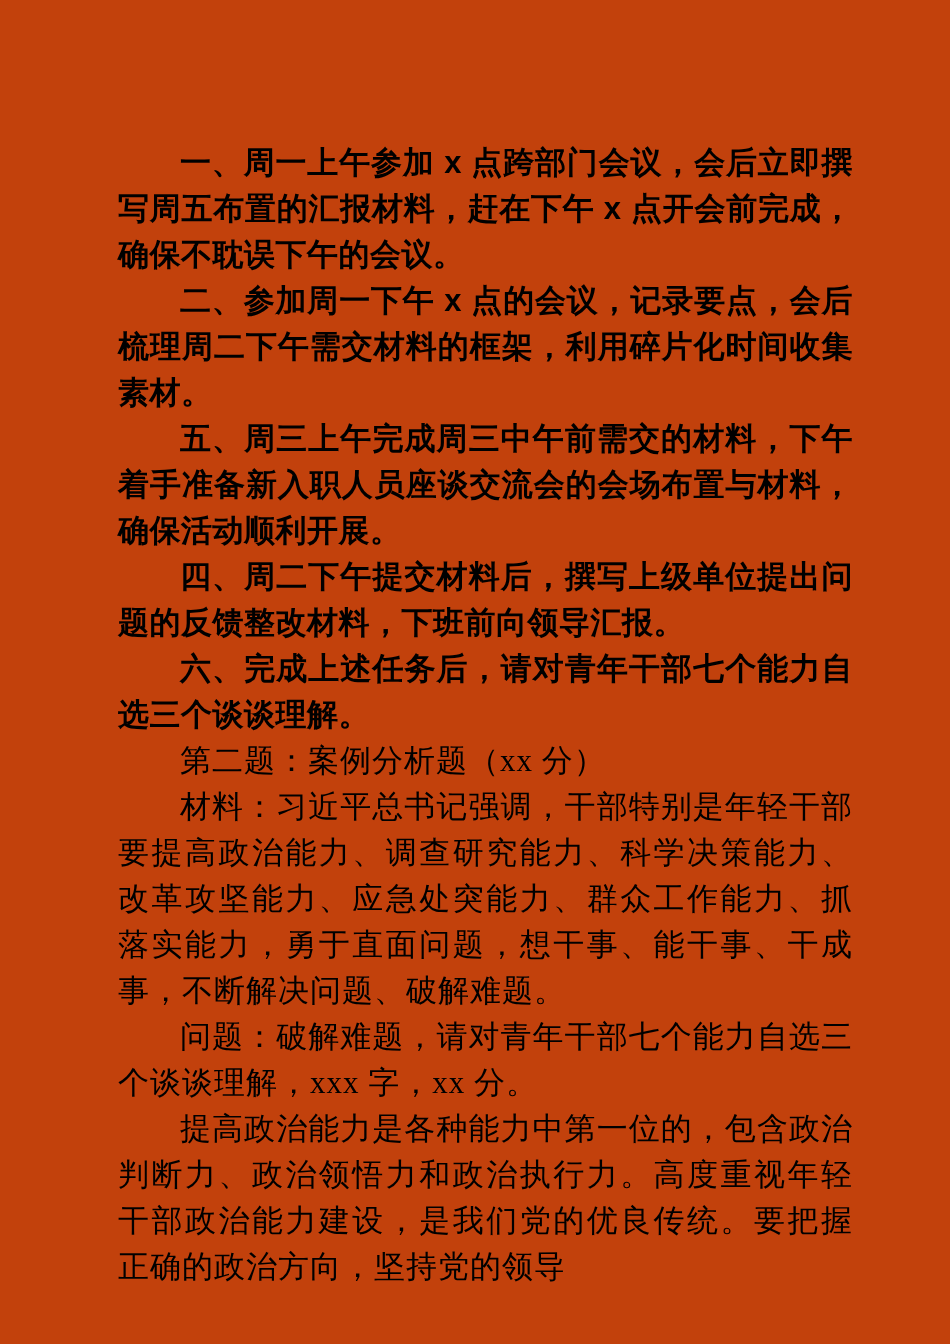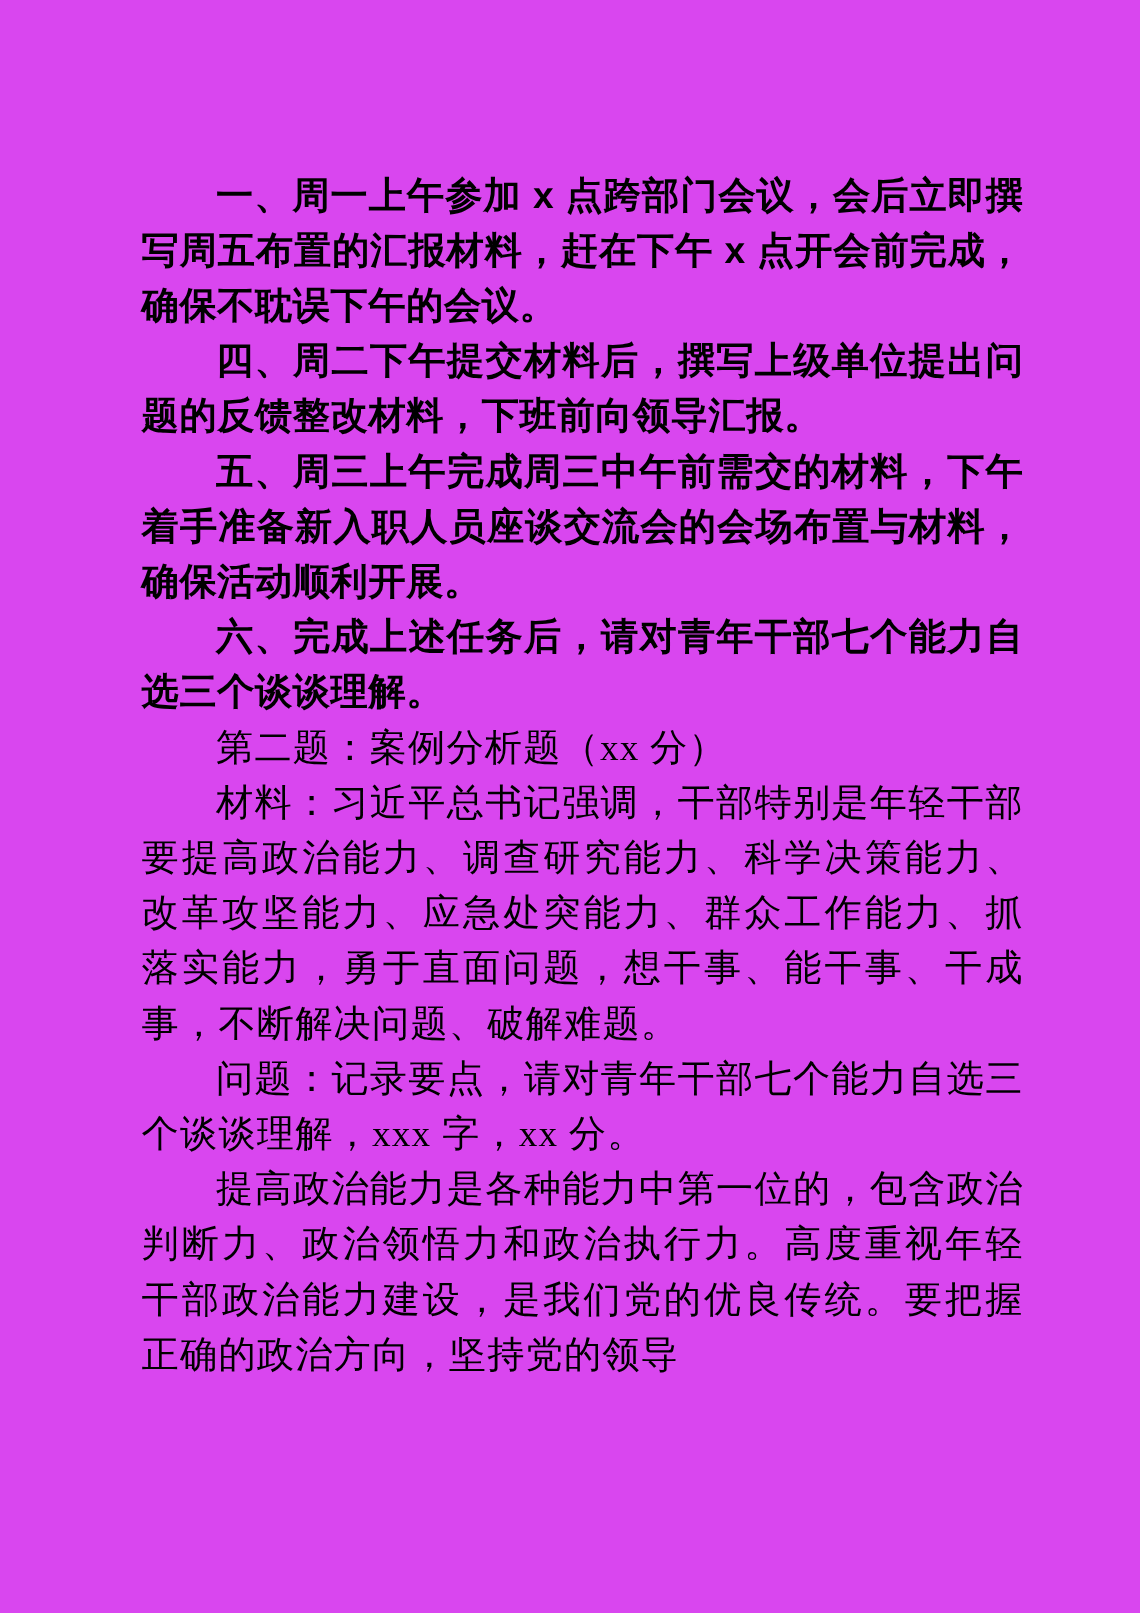--- a/index.html
+++ b/index.html
@@ -4,21 +4,21 @@
 <style>
   html, body {
     margin: 0;
     padding: 0;
     background: #ffffff;
   }
   .page {
     position: relative;
     width: 950px;
     height: 1344px;
-    background: #d946ef;
+    background: #c2410c;
     overflow: hidden;
     font-family: "Liberation Serif", serif;
     color: #000000;
   }
   .doc-body {
     position: absolute;
     left: 118px;
     top: 140px;
     width: 735px;
   }
@@ -47,26 +47,27 @@
   }
 </style>
 </head>
 <body>
 
 <div class="page">
   <div class="doc-body">
 
     <div class="style-hei">
       <p>一、周一上午参加 x 点跨部门会议，会后立即撰写周五布置的汇报材料，赶在下午 x 点开会前完成，确保不耽误下午的会议。</p>
+      <p>二、参加周一下午 x 点的会议，记录要点，会后梳理周二下午需交材料的框架，利用碎片化时间收集素材。</p>
+      <p>五、周三上午完成周三中午前需交的材料，下午着手准备新入职人员座谈交流会的会场布置与材料，确保活动顺利开展。</p>
       <p>四、周二下午提交材料后，撰写上级单位提出问题的反馈整改材料，下班前向领导汇报。</p>
-      <p>五、周三上午完成周三中午前需交的材料，下午着手准备新入职人员座谈交流会的会场布置与材料，确保活动顺利开展。</p>
       <p>六、完成上述任务后，请对青年干部七个能力自选三个谈谈理解。</p>
     </div>
 
     <div class="style-kai">
       <p>第二题：案例分析题（xx 分）</p>
       <p>材料：习近平总书记强调，干部特别是年轻干部要提高政治能力、调查研究能力、科学决策能力、改革攻坚能力、应急处突能力、群众工作能力、抓落实能力，勇于直面问题，想干事、能干事、干成事，不断解决问题、破解难题。</p>
-      <p>问题：记录要点，请对青年干部七个能力自选三个谈谈理解，xxx 字，xx 分。</p>
+      <p>问题：破解难题，请对青年干部七个能力自选三个谈谈理解，xxx 字，xx 分。</p>
       <p>提高政治能力是各种能力中第一位的，包含政治判断力、政治领悟力和政治执行力。高度重视年轻干部政治能力建设，是我们党的优良传统。要把握正确的政治方向，坚持党的领导</p>
     </div>
 
   </div>
 </div>
 
 </body></html>

